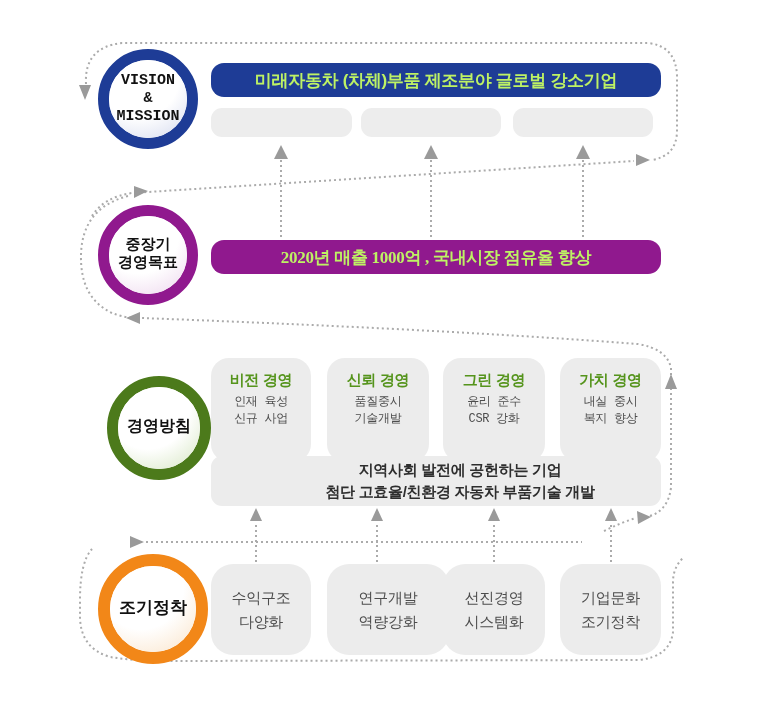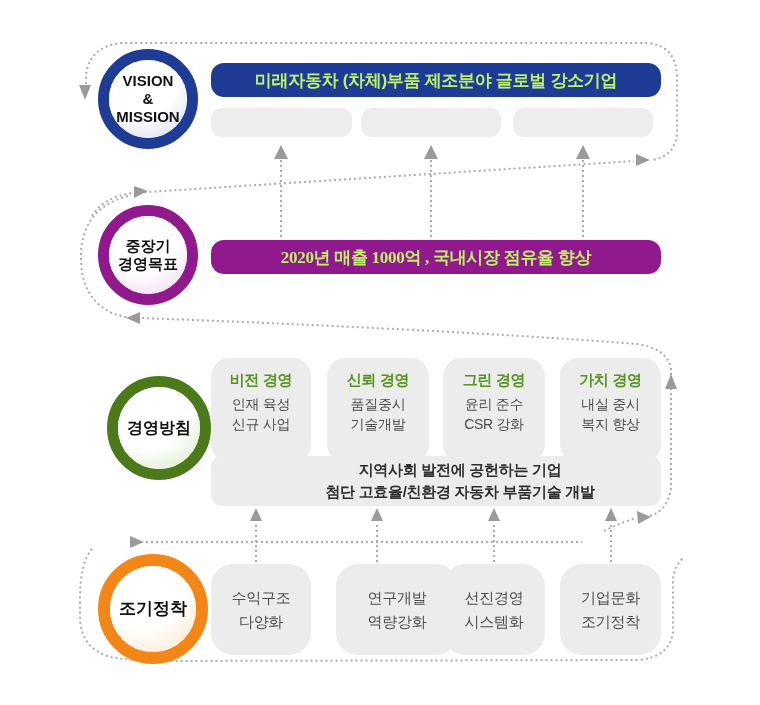--- a/index.html
+++ b/index.html
@@ -6,21 +6,21 @@
     --navy:#1e3c96; --purple:#90198e; --green:#4c7a1b; --green-text:#55941c;
     --orange:#f28718; --box:#ececec; --connector:#ababab; --arrow:#9a9a9a;
     --ink:#111111; --body:#4d4d4d; --wide:#2e2e2e;
   }
   *{margin:0;padding:0;box-sizing:border-box;}
   body{background:#ffffff;font-family:"Liberation Sans",sans-serif;}
   .stage{position:relative;width:760px;height:705px;background:#ffffff;overflow:hidden;}
   svg.overlay{position:absolute;left:0;top:0;pointer-events:none;}
   .pre{white-space:pre-line;}
 
-  .circle{position:absolute;border-radius:50%;display:flex;align-items:flex-end;justify-content:center;}
+  .circle{position:absolute;border-radius:50%;display:flex;align-items:flex-end;justify-content:center;font-family:Liberation Mono, monospace;}
   .circle .inner{width:100%;height:100%;border-radius:50%;display:flex;align-items:center;justify-content:center;text-align:center;}
   .clabel{font-weight:bold;color:var(--ink);line-height:1.2;}
 
   .c-navy{border:11px solid var(--navy);}
   .c-navy .inner{background:radial-gradient(circle at 38% 22%, #ffffff 52%, #d7dcef 96%);}
   .c-purple{border:11px solid var(--purple);}
   .c-purple .inner{background:radial-gradient(circle at 38% 22%, #ffffff 52%, #eed9ee 96%);}
   .c-green{border:11px solid var(--green);}
   .c-green .inner{background:radial-gradient(circle at 36% 24%, #ffffff 52%, #d8e7c5 96%);}
   .c-orange{border:12px solid var(--orange);}
@@ -29,21 +29,21 @@
   .banner{position:absolute;left:211px;width:450px;height:34px;border-radius:13px;
     display:flex;align-items:center;justify-content:center;color:#bef264;font-weight:bold;font-size:17px;letter-spacing:-0.3px;}
   .banner.navy{background:var(--navy);}
   .banner.purple{background:var(--purple);}
 
   .ph{position:absolute;height:29px;border-radius:11px;background:#ededed;}
 
   .card{position:absolute;background:var(--box);border-radius:18px;text-align:center;}
   .card3{top:358px;height:104px;padding-top:13px;}
   .card3 .ctitle{color:var(--green-text);font-weight:bold;font-size:15px;margin-bottom:4px;letter-spacing:-0.3px;}
-  .card3 .cbody{color:var(--body);font-size:14px;line-height:1.45;letter-spacing:-0.3px;}
+  .card3 .cbody{color:var(--body);font-size:12px;line-height:1.45;letter-spacing:-0.3px;font-family:Liberation Mono, monospace;}
   .widebox{position:absolute;left:211px;top:456px;width:450px;height:50px;background:var(--box);
     border-radius:11px;display:flex;flex-direction:column;align-items:center;justify-content:center;
     font-weight:bold;font-size:15px;color:var(--wide);line-height:1.45;text-align:center;letter-spacing:-0.3px;padding-left:48px;}
   .card4{top:564px;height:91px;border-radius:22px;display:flex;align-items:center;justify-content:center;
     color:var(--body);font-size:15px;line-height:1.6;letter-spacing:-0.3px;}
 
   .dot{fill:none;stroke:var(--connector);stroke-width:2;stroke-dasharray:2 3;}
   .ah{fill:var(--arrow);stroke:none;}
 </style>
 </head>
@@ -148,21 +148,21 @@
   <div class="circle c-orange" style="left:98px;top:554px;width:110px;height:110px;">
     <div class="inner">
       <span class="clabel" style="font-size:17px;">조기정착</span>
     </div>
   </div>
 
   <div class="card card4" style="left:211px;width:100px;">
     <span class="pre">수익구조
 다양화</span>
   </div>
-  <div class="card card4" style="left:336px;width:122px;">
+  <div class="card card4" style="left:327px;width:122px;">
     <span class="pre">연구개발
 역량강화</span>
   </div>
   <div class="card card4" style="left:560px;width:101px;">
     <span class="pre">기업문화
 조기정착</span>
   </div>
   <div class="card card4" style="left:443px;width:102px;">
     <span class="pre">선진경영
 시스템화</span>

